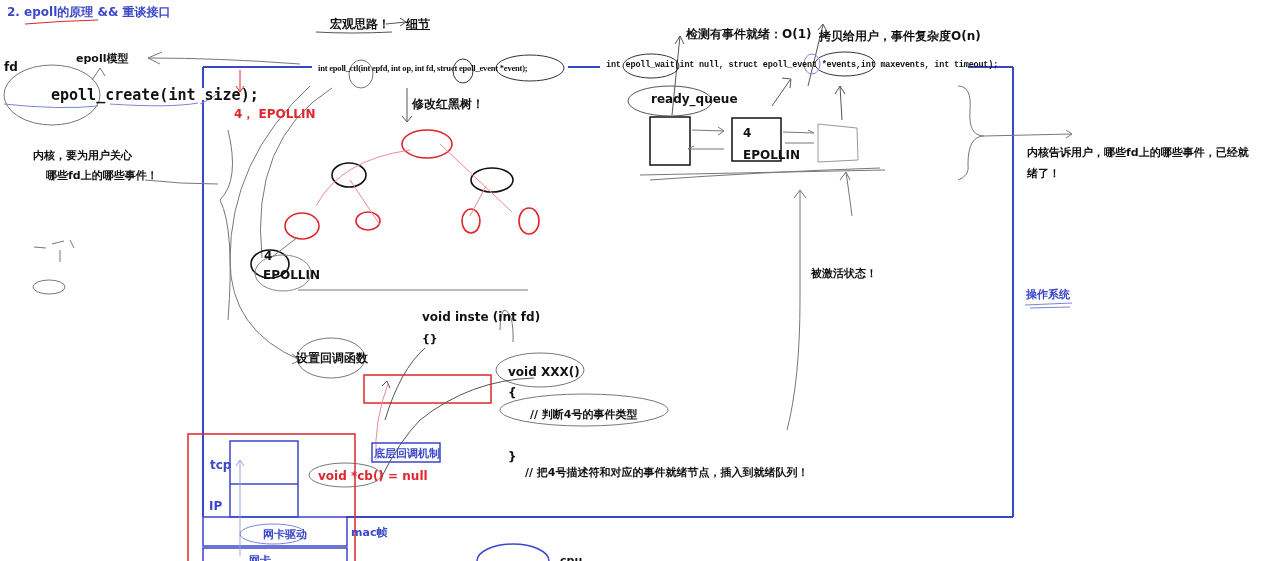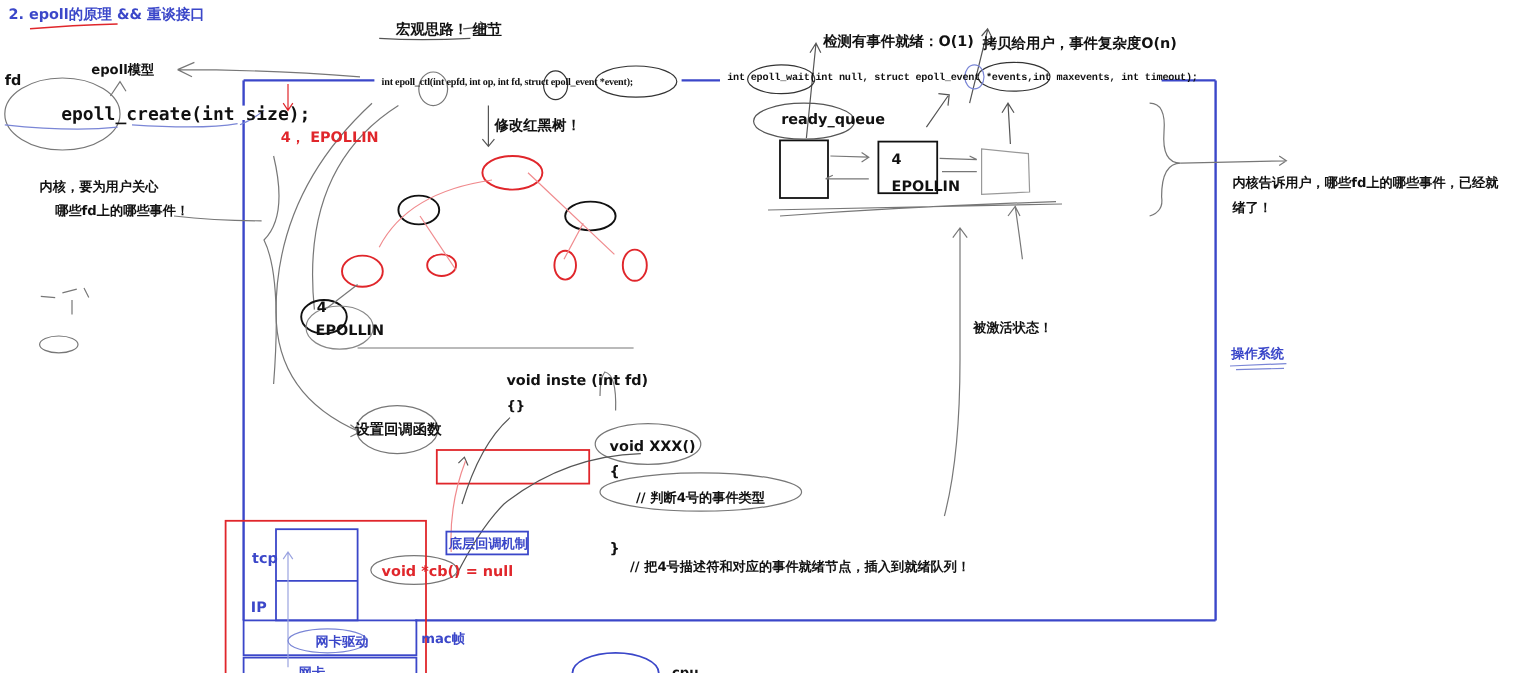--- a/index.html
+++ b/index.html
@@ -129,21 +129,21 @@
 
   <path d="M34 247 L46 248 M52 244 L64 241 M70 240 L74 248 M60 250 L60 262" stroke="#777" fill="none"></path>
   <ellipse cx="49" cy="287" rx="16" ry="7" stroke="#777" fill="none"></ellipse>
 
   <path d="M1025 305 L1072 303 M1030 308 L1070 307" stroke="#7a86d6" fill="none"></path>
 </svg>
 
 <div class="abs b blue t12" style="left:7px;top:4px;">2. epoll的原理 &amp;&amp; 重谈接口</div>
 
 <div class="abs b blk t12" style="left:330px;top:16px;">宏观思路！</div>
-<div class="abs b blk t12" style="left:394px;top:16px;text-decoration:underline;">细节</div>
+<div class="abs b blk t12" style="left:406px;top:16px;text-decoration:underline;">细节</div>
 
 <div class="abs b blk t12" style="left:4px;top:60px;">fd</div>
 <div class="abs b blk t11" style="left:76px;top:51px;">epoll模型</div>
 <div class="abs b blk mono" style="left:3px;top:86px;font-size:15px;margin-left:48px;">epoll_create(int size);</div>
 
 <div class="abs b blk t11" style="left:33px;top:148px;">内核，要为用户关心</div>
 <div class="abs b blk t11" style="left:33px;top:168px;padding-left:13px;">哪些fd上的哪些事件！</div>
 
 <div class="abs sig" style="left:318px;top:63px;font-family:Liberation Serif, serif;">int epoll_ctl(int epfd, int op, int fd, struct epoll_event *event);</div>
 <div class="abs b blk t12" style="left:412px;top:96px;">修改红黑树！</div>

